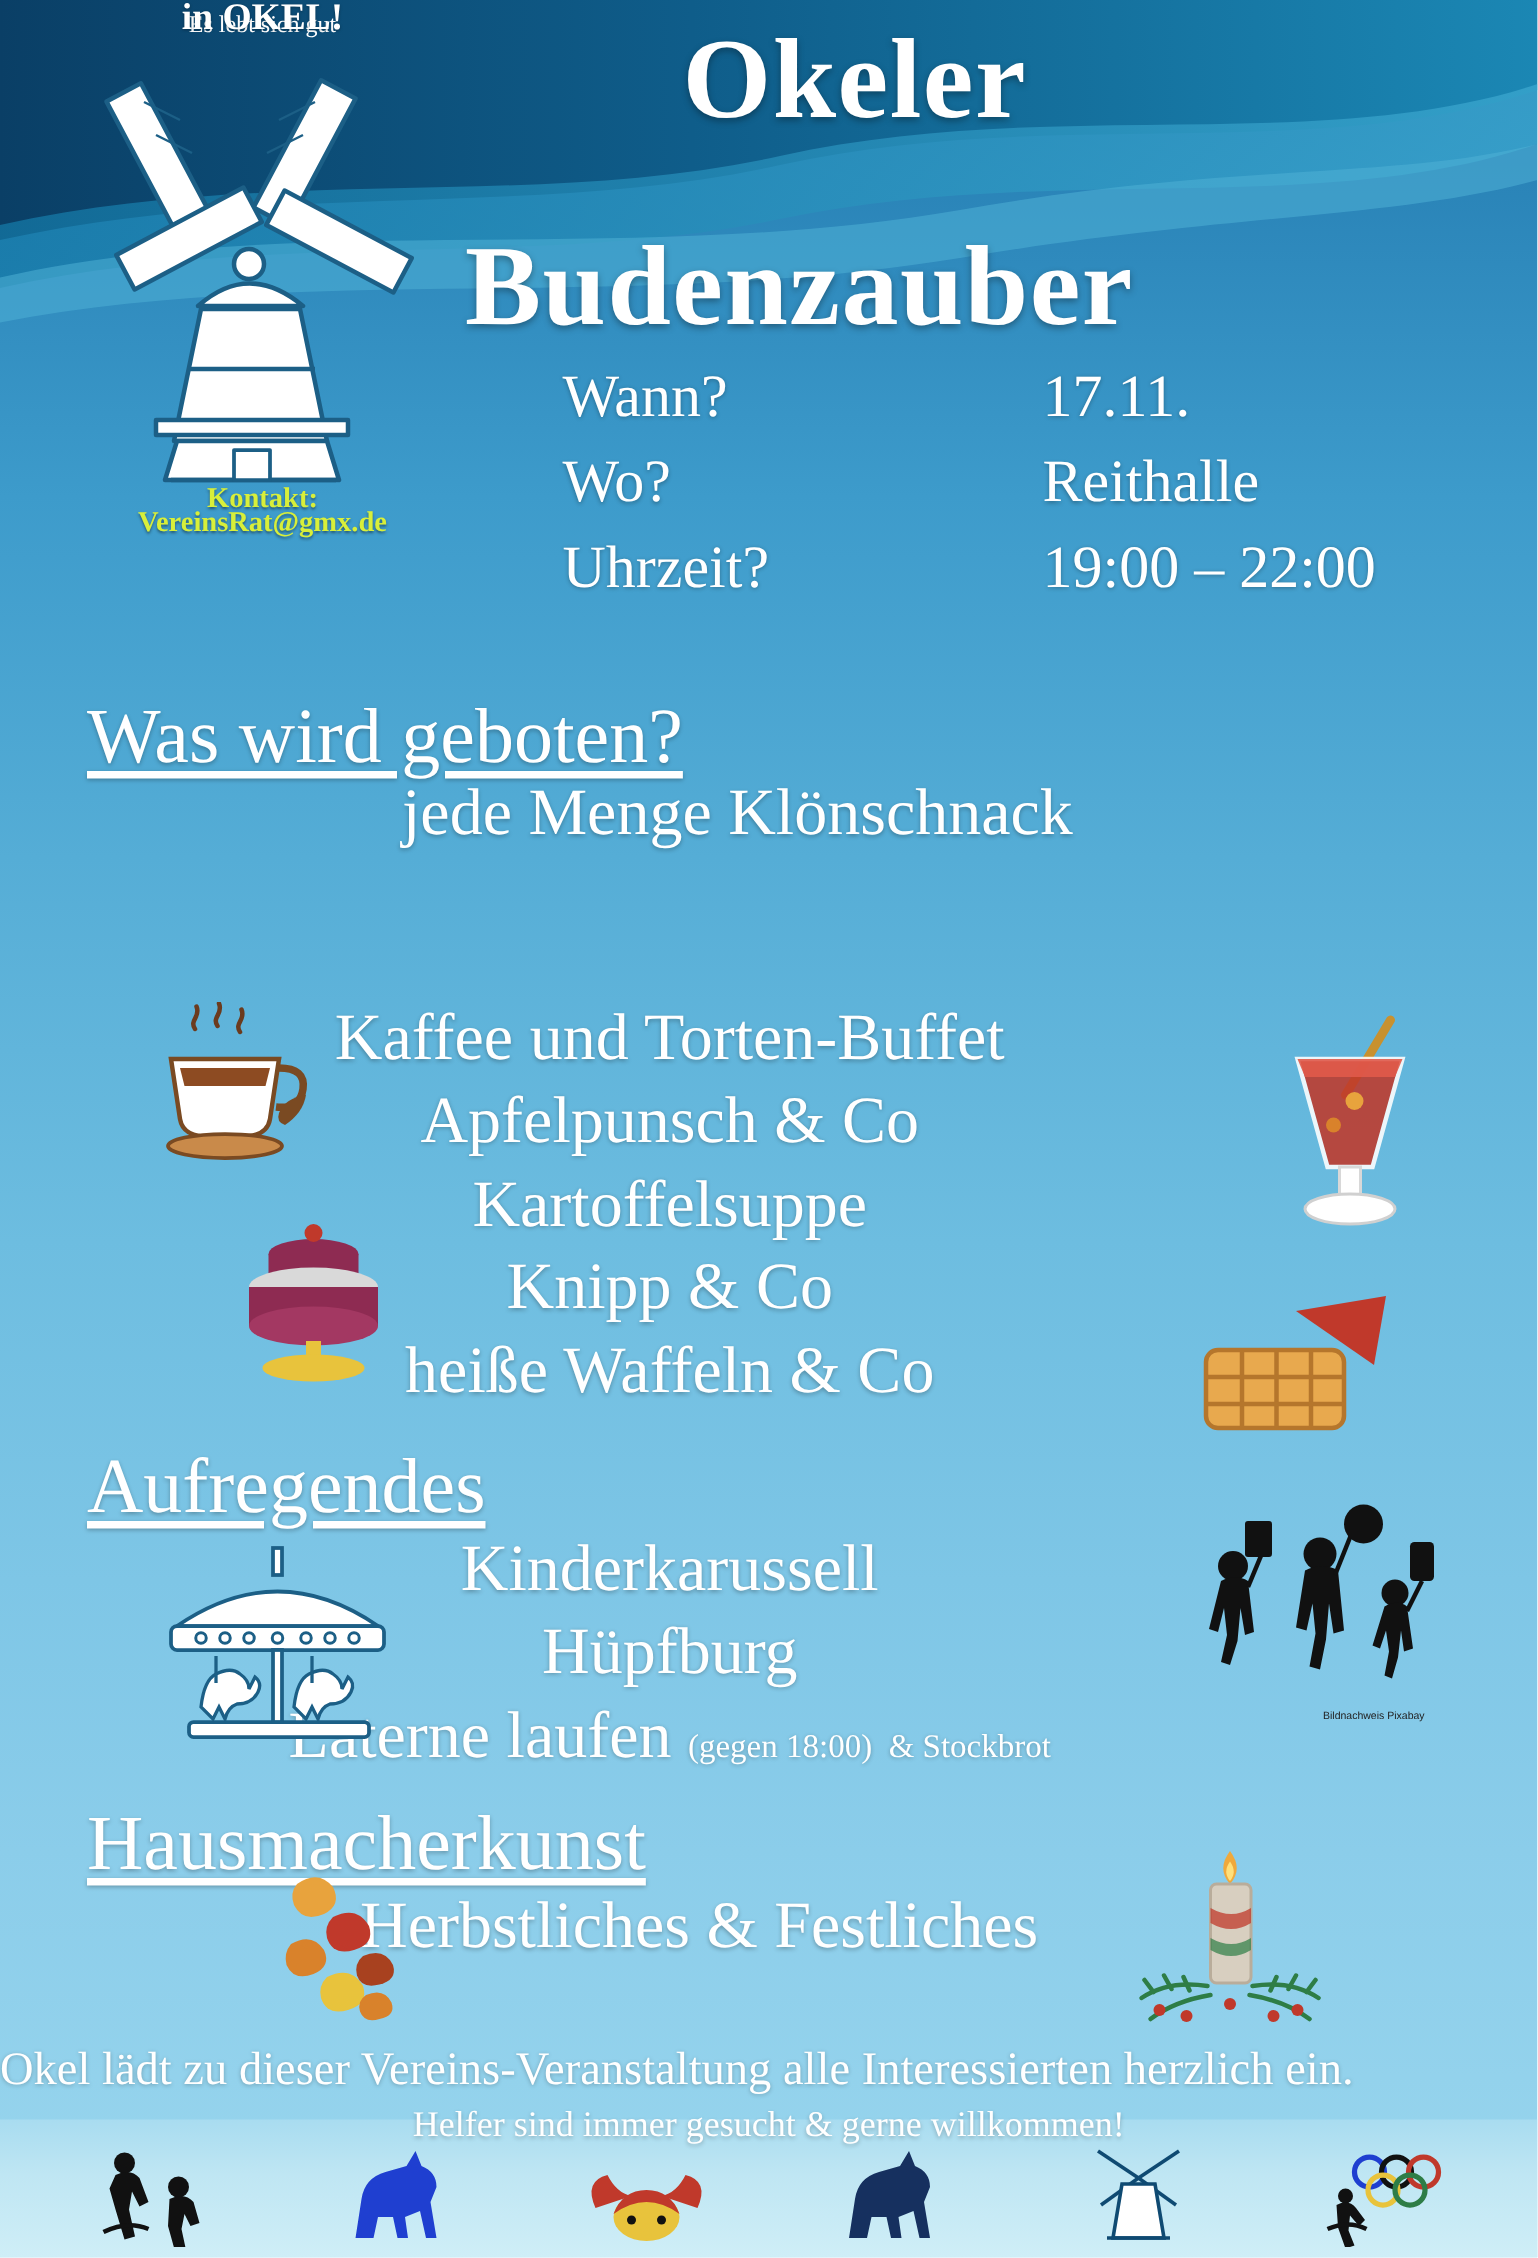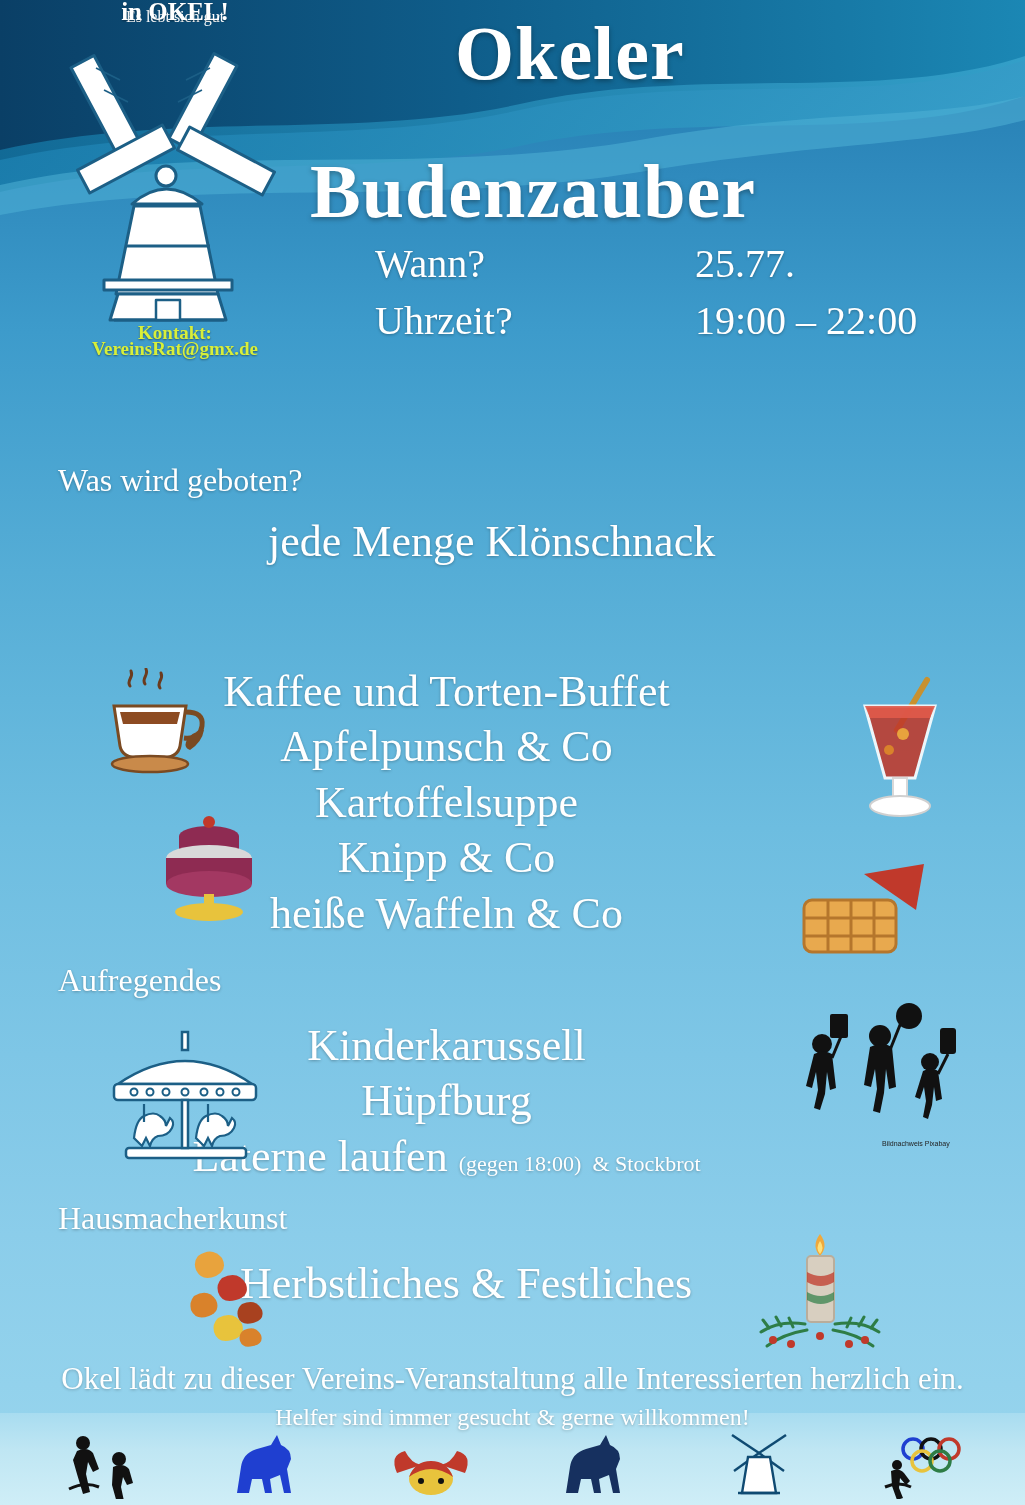--- a/index.html
+++ b/index.html
@@ -115,21 +115,22 @@
     font-size: 40px;
     text-shadow: 0 1px 3px rgba(0,0,0,.3);
   }
   .facts .a {
     font-size: 40px;
     text-shadow: 0 1px 3px rgba(0,0,0,.3);
   }
 
   .section-head {
     position: absolute;
-    font-size: 32px;
+    font-size: 52px;
+    text-decoration: underline;
     text-underline-offset: 6px;
     text-shadow: 0 1px 3px rgba(0,0,0,.28);
   }
   .offer-line {
     position: absolute;
     font-size: 44px;
     text-shadow: 0 1px 3px rgba(0,0,0,.28);
   }
   .center-list {
     position: absolute;
@@ -144,21 +145,20 @@
   }
   .small-note {
     font-size: 22px;
   }
 
   .footer-main {
     position: absolute;
     left: 0;
     bottom: 108px;
     width: 1025px;
-    text-align: center;
     font-size: 31px;
     text-shadow: 0 1px 3px rgba(0,0,0,.25);
   }
   .footer-sub {
     position: absolute;
     left: 0;
     bottom: 74px;
     width: 1025px;
     text-align: center;
     font-size: 24px;
@@ -246,21 +246,25 @@
     <div class="contact">Kontakt:</div>
     <div class="contact">VereinsRat@gmx.de</div>
   </div>
 
   <div class="title-1">Okeler</div>
   <div class="title-2">Budenzauber</div>
 
   <div class="facts">
     <div class="row">
       <div class="q">Wann?</div>
-      <div class="a">25.77.</div>
+      <div class="a">17.11.</div>
+    </div>
+    <div class="row">
+      <div class="q">Wo?</div>
+      <div class="a">Reithalle</div>
     </div>
     <div class="row">
       <div class="q">Uhrzeit?</div>
       <div class="a">19:00 – 22:00</div>
     </div>
   </div>
 
   <div class="section-head" style="left:58px; top:462px;">Was wird geboten?</div>
   <div class="offer-line" style="left:268px; top:516px;">jede Menge Klönschnack</div>
 

